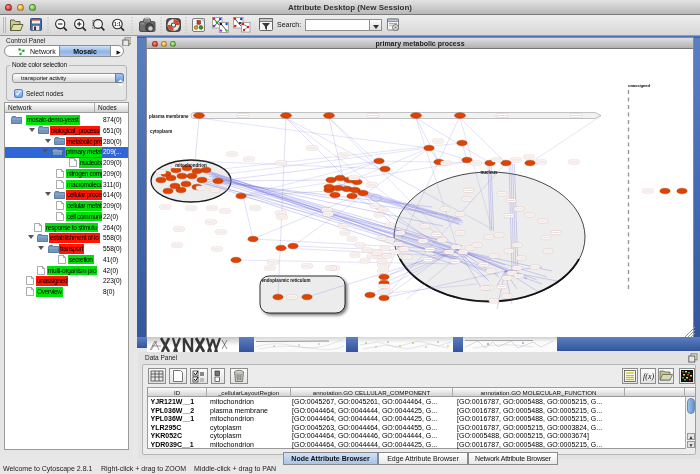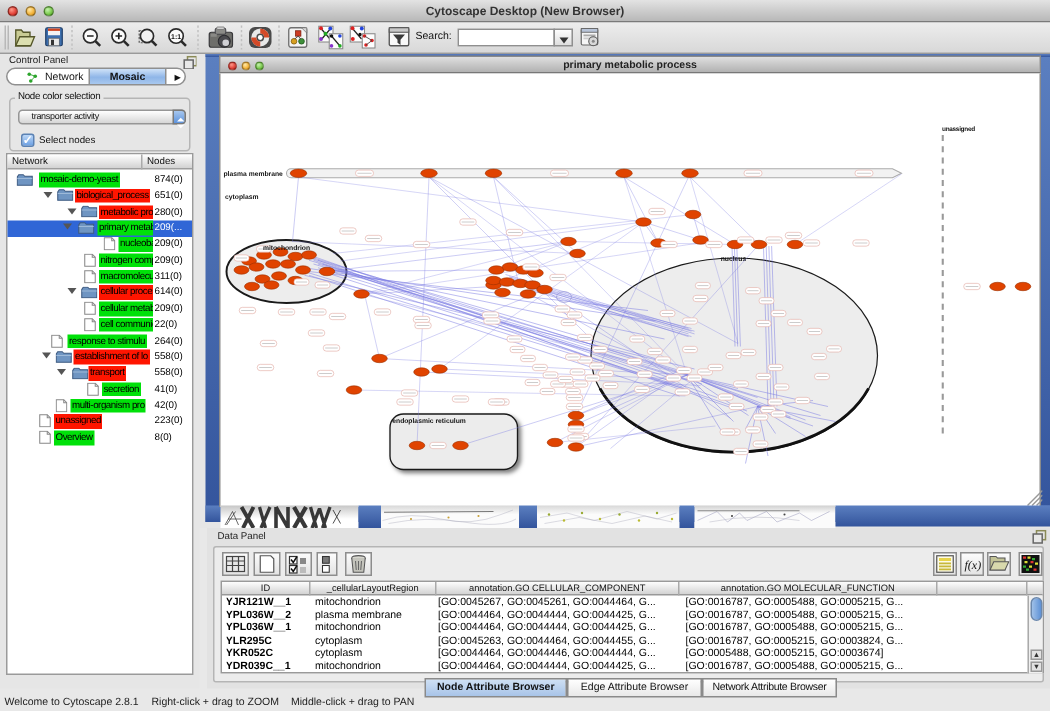--- a/index.html
+++ b/index.html
@@ -74,21 +74,21 @@
 #dpscroll { position:absolute; right:0px; top:9px; width:10px; height:52px; background:#f0f0f0; border-left:1px solid #aaa; }
 #dpthumb { position:absolute; left:0.5px; top:1px; width:8px; height:16px; background:linear-gradient(90deg,#9fc0e8,#5f92d6); border:1px solid #6b88ad; border-radius:4px; }
 
 
 .btab { position:absolute; top:452px; height:13px; border:1px solid #8a8a8a; background:linear-gradient(#ffffff,#e8e8e8); font-size:7px; color:#111; text-align:center; line-height:12px; }
 </style>
 </head>
 <body>
 
 <div class="abs" id="titlebar">
-  <div class="t">Cytoscape Desktop (New Browser)</div>
+  <div class="t">Attribute Desktop (New Session)</div>
   <div class="light" style="left:5px;  background:radial-gradient(circle at 35% 30%, #ff9a8a, #e3443a 60%, #b02015);"></div>
   <div class="light" style="left:17px; background:radial-gradient(circle at 35% 30%, #ffe9a8, #f5b53c 60%, #cd8c1a);"></div>
   <div class="light" style="left:29px; background:radial-gradient(circle at 35% 30%, #c7f2b0, #7ccc4e 60%, #4c9a23);"></div>
 </div>
 
 <div class="abs" id="toolbar">
   <div class="abs" style="left:3px; top:2px; width:1px; height:16px; background:#b8b8b8;"></div>
   <div class="abs" style="left:5px; top:2px; width:1px; height:16px; background:#b8b8b8;"></div>
   <svg width="700" height="21" style="position:absolute;left:0;top:0">
 

